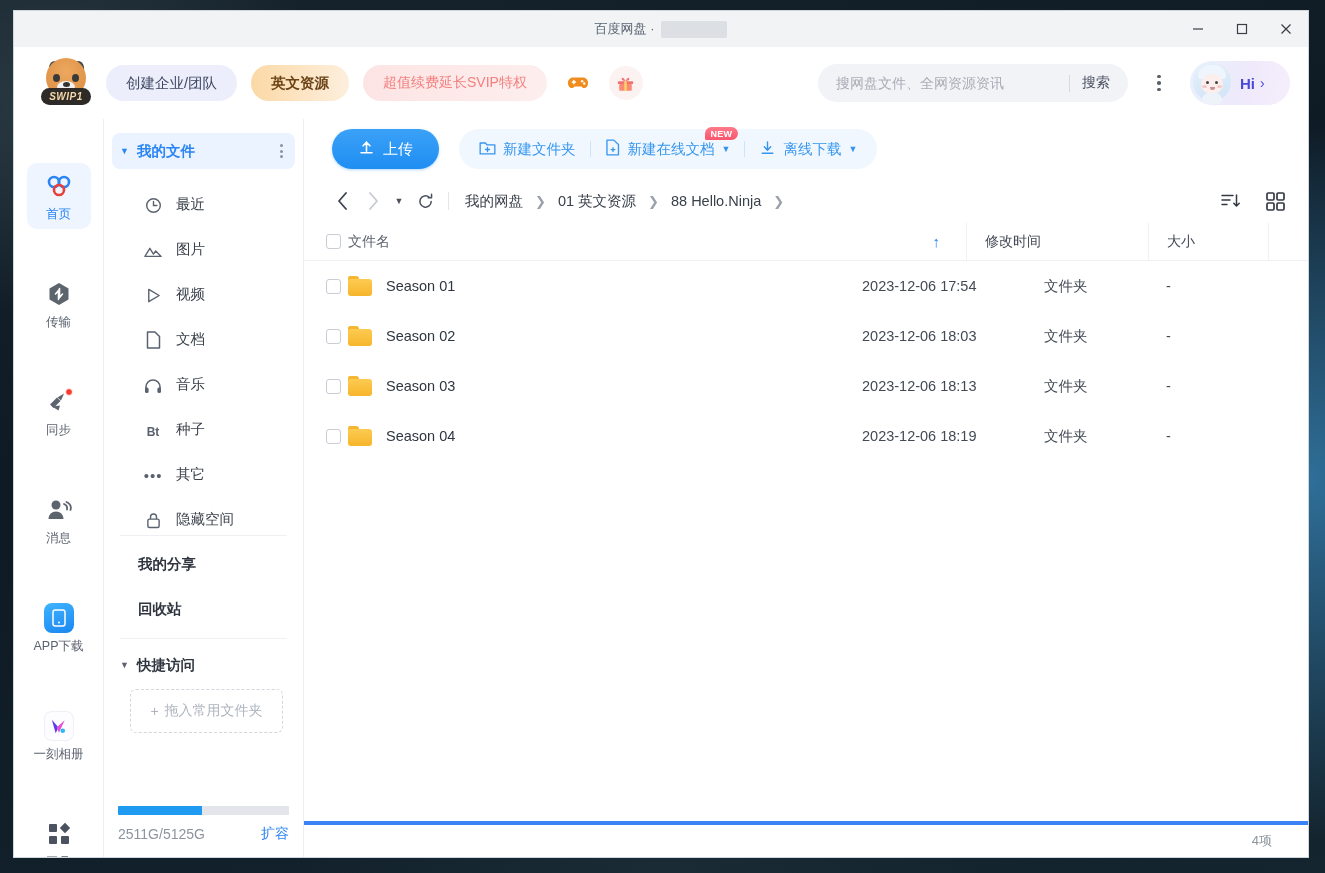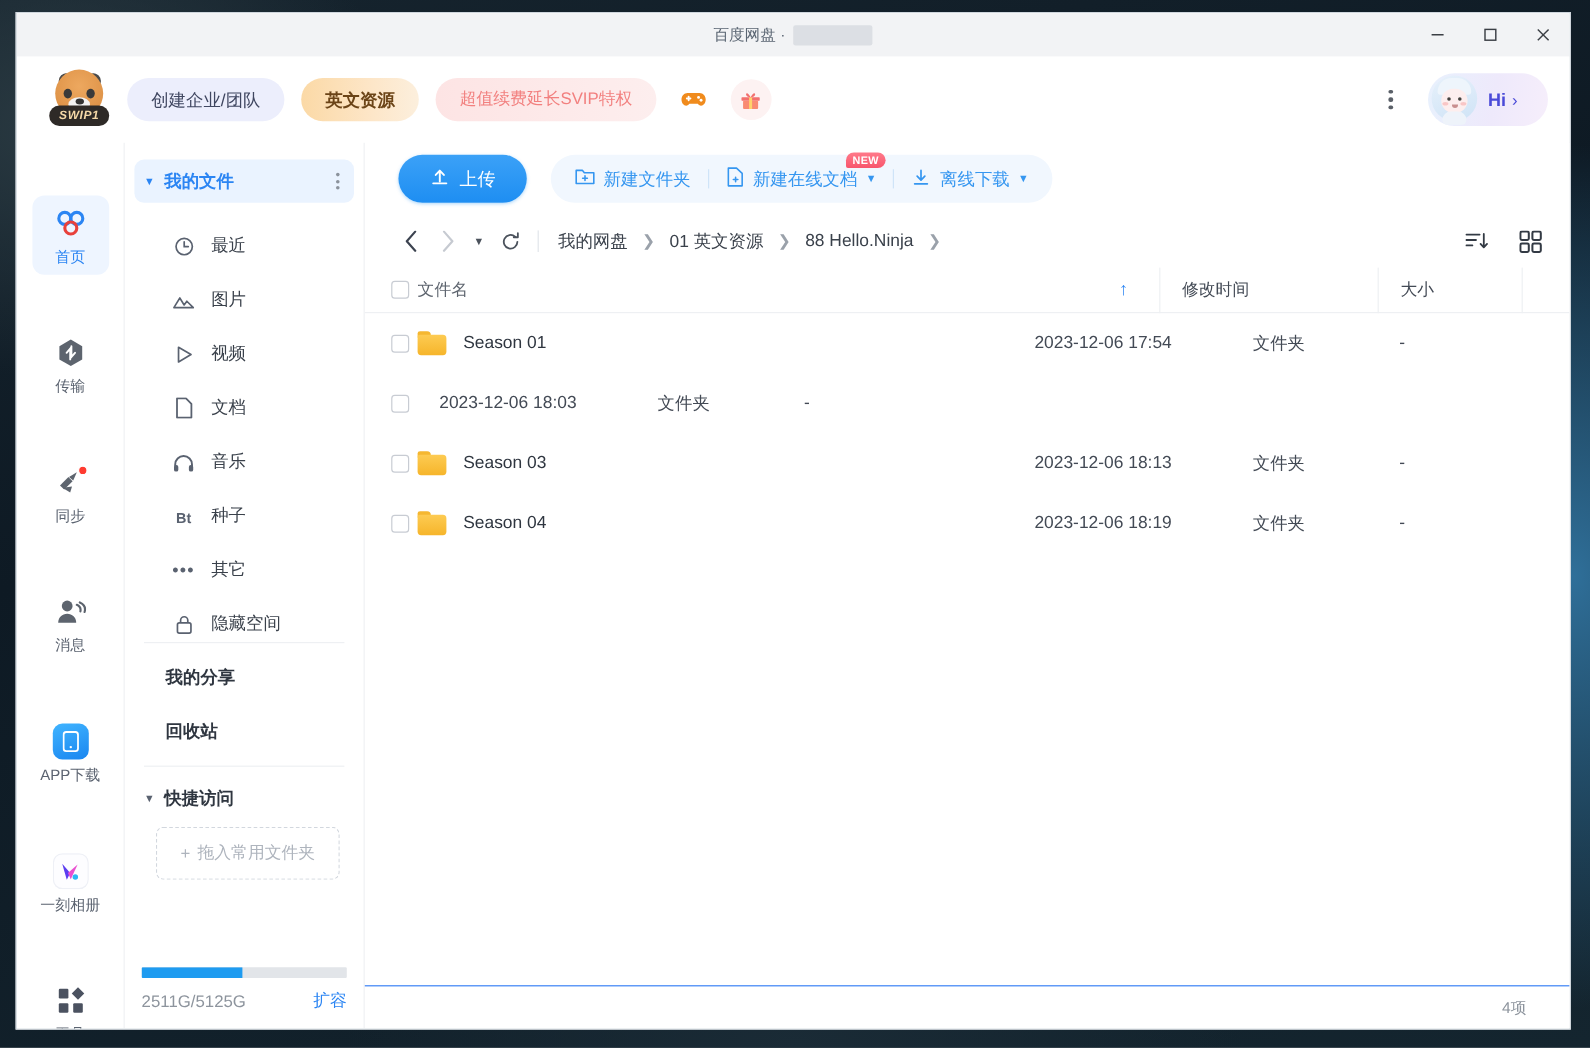--- a/index.html
+++ b/index.html
@@ -321,21 +321,21 @@
     background:#f5b731; border-radius:2px 3px 0 0;
   }
   .folder-ic::after {
     content:""; position:absolute; left:0; top:3px; width:24px; height:17px;
     background: linear-gradient(180deg,#fdcb52 0%, #f6b52b 100%); border-radius: 2px 3px 3px 3px;
   }
   .fname { overflow: hidden; text-overflow: ellipsis; white-space: nowrap; }
 
   #statusbar {
     height: 36px; min-height: 36px;
-    border-top: 1px solid #3b82f6;
+    border-top: 4px solid #3b82f6;
     display: flex; align-items: center; justify-content: flex-end;
     padding-right: 36px;
     font-size: 13px; color: #8d949d;
   }
 </style>
 </head>
 <body>
 
 <div id="window">
 
@@ -397,20 +397,25 @@
       <svg width="19" height="19" viewBox="0 0 20 20">
         <rect x="2" y="7.5" width="16" height="3" rx=".6" fill="#f2706e"></rect>
         <rect x="3.4" y="10.5" width="13.2" height="7.2" rx=".8" fill="#f98b72"></rect>
         <rect x="8.7" y="7.5" width="2.6" height="10.2" fill="#ffd36b"></rect>
         <path d="M10 7.5c-2.3 0-4-1-4-2.4S7.6 2.6 10 7.5z" fill="#f2706e"></path>
         <path d="M10 7.5c2.3 0 4-1 4-2.4S12.4 2.6 10 7.5z" fill="#f2706e"></path>
       </svg>
     </div>
 
     <div id="search-wrap">
+      <div id="searchbox">
+        <input id="search-input" type="text" placeholder="搜网盘文件、全网资源资讯" style="">
+        <div id="search-divider"></div>
+        <div id="search-btn">搜索</div>
+      </div>
 
       <div id="more-dots">
         <span class="dot"></span>
           <span class="dot"></span>
           <span class="dot"></span>
       </div>
 
       <div id="user-area">
         <div id="avatar">
           <div class="av-helmet"></div>
@@ -757,20 +762,24 @@
             <div class="c-time cellpad">2023-12-06 17:54</div>
             <div class="c-type cellpad">文件夹</div>
             <div class="c-size cellpad">-</div>
             <div class="c-tail"></div>
           </div>
 
           <div class="trow">
             <div class="c-check">
               <span class="cb"></span>
             </div>
+            <div class="c-name">
+              <span class="folder-ic"></span>
+              <span class="fname">Season 02</span>
+            </div>
             <div class="c-time cellpad">2023-12-06 18:03</div>
             <div class="c-type cellpad">文件夹</div>
             <div class="c-size cellpad">-</div>
             <div class="c-tail"></div>
           </div>
 
           <div class="trow">
             <div class="c-check">
               <span class="cb"></span>
             </div>

